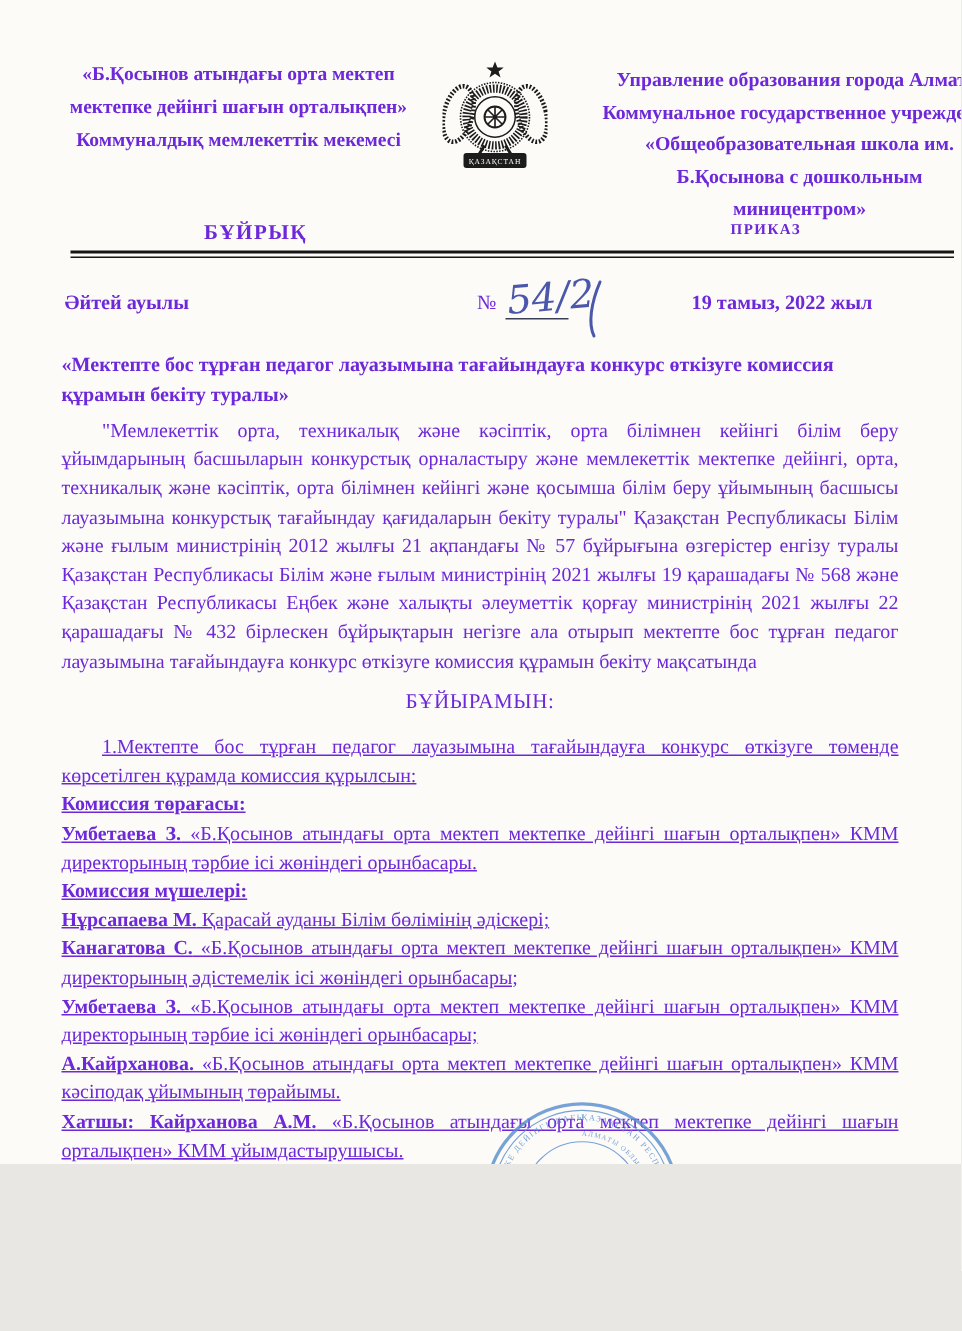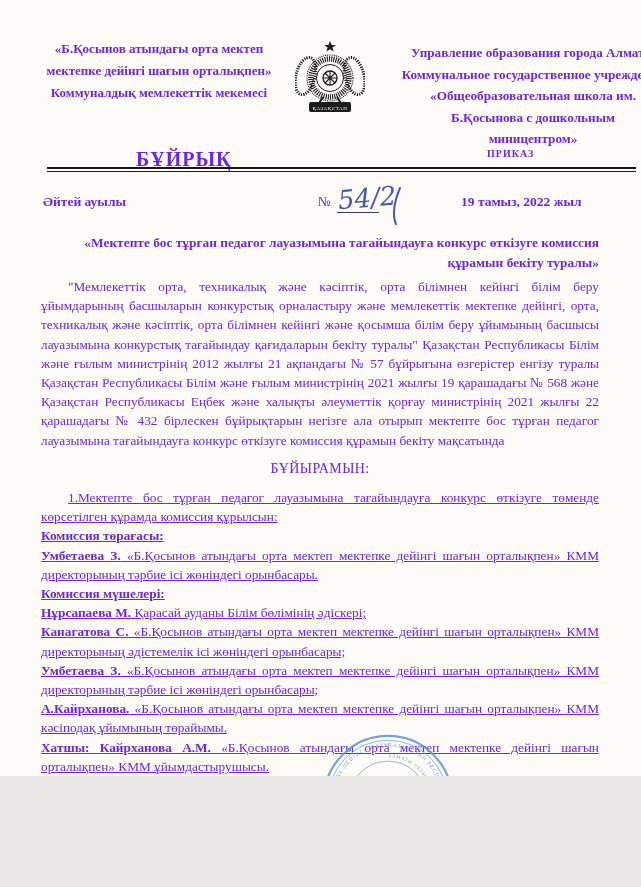--- a/index.html
+++ b/index.html
@@ -10,33 +10,33 @@
     color:#6d28d9;outline:1px solid #e0ded9;
   }
   .b{font-weight:bold;}
   .nowrap{white-space:nowrap;}
   
   .org-left{position:absolute;left:30px;top:38px;width:258px;text-align:center;
     font-weight:bold;font-size:13px;line-height:22px;}
   .org-right{position:absolute;left:368px;top:42px;width:330px;text-align:center;
     font-weight:bold;font-size:13.2px;line-height:21.5px;}
   .emblem{position:absolute;left:295px;top:40px;width:70px;height:76px;}
-  .order-kk{position:absolute;left:136px;top:148px;font-size:20px;font-weight:bold;letter-spacing:1px;}
+  .order-kk{position:absolute;left:136px;top:148px;font-size:14px;font-weight:bold;letter-spacing:1px;}
   .order-ru{position:absolute;left:487px;top:148px;font-size:10px;font-weight:bold;letter-spacing:1px;}
   .double-rule{position:absolute;left:47px;top:167px;width:589px;height:2px;
     border-top:2.5px solid #161616;border-bottom:1.5px solid #161616;}
   .place{position:absolute;left:43px;top:194px;font-size:13.5px;font-weight:bold;}
   .num-sign{position:absolute;left:318px;top:194px;font-size:13.5px;}
   .handnum{position:absolute;left:334px;top:178px;width:92px;height:50px;}
   .num-underline{position:absolute;left:337px;top:212px;width:42px;height:0;
     border-top:1.6px solid #3a3f55;}
   .date{position:absolute;left:461px;top:194px;font-size:13.5px;font-weight:bold;}
   
   .content{position:absolute;left:41px;top:233px;width:558px;font-size:13.3px;line-height:19.2px;}
-  .doc-title{text-align:right;font-weight:bold;font-size:13.4px;line-height:19.5px;}
+  .doc-title{text-align:left;font-weight:bold;font-size:13.4px;line-height:19.5px;}
   .preamble{margin:5px 0 0 0;text-align:justify;text-indent:27px;}
   .resolve{margin:9px 0 0 0;text-align:center;font-size:14px;letter-spacing:.4px;}
   .body-block{margin:10px 0 0 0;}
   .body-block p{margin:0;text-align:justify;text-decoration:underline;}
   .p-ind{text-indent:27px;}
   .u{text-decoration:underline;}
   
   .stamp{position:absolute;left:320px;top:732px;width:136px;height:136px;opacity:.82;}
   .sign-label{position:absolute;left:123px;top:785px;font-size:13.5px;font-weight:bold;}
   .sign-squiggle{position:absolute;left:350px;top:768px;width:132px;height:48px;}

